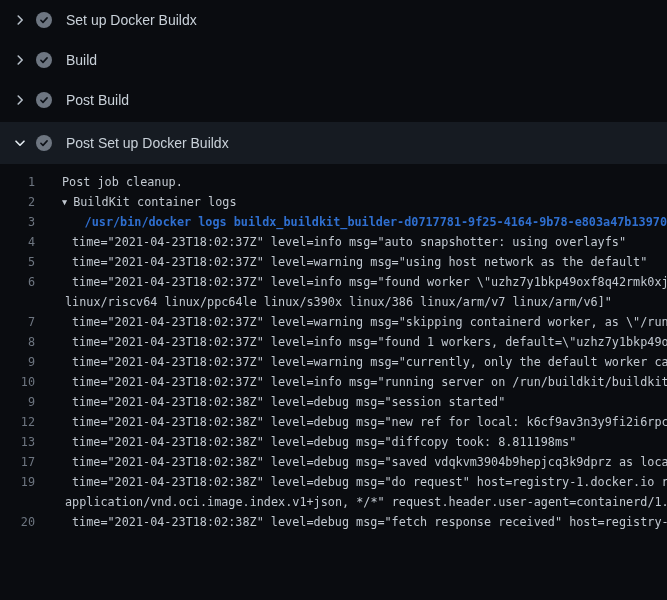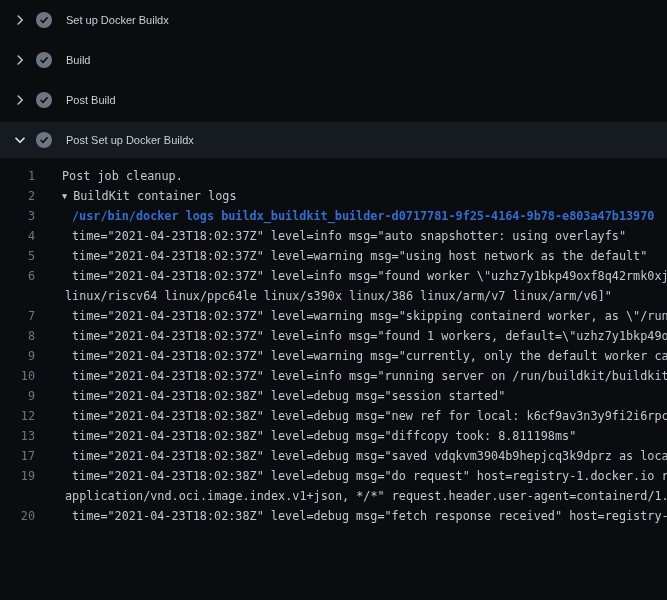--- a/index.html
+++ b/index.html
@@ -6,24 +6,24 @@
   body {
     width: 667px; height: 600px; overflow: hidden;
     background: #0a0c10;
     font-family: "Liberation Sans", sans-serif;
   }
 
   
   .step-row {
     height: 40px; display: flex; align-items: center;
     padding-left: 12px; box-sizing: border-box;
-    color: #c9d1d9; font-size: 11px; cursor: pointer;
+    color: #c9d1d9; font-size: 14px; cursor: pointer;
   }
   .step-row.expanded {
-    height: 36px; margin-top: 2px;
+    height: 42px; margin-top: 2px;
     background: #161b22;
   }
   .chev { width: 16px; height: 16px; flex: 0 0 16px; margin-right: 8px; }
   .check { width: 16px; height: 16px; flex: 0 0 16px; margin-right: 14px; }
   .step-label { white-space: nowrap; }
 
   
   .log-area {
     padding-top: 8px;
     font-family: "DejaVu Sans Mono", "Liberation Mono", monospace;
@@ -35,21 +35,21 @@
     flex: 0 0 38px; width: 38px; box-sizing: border-box;
     text-align: right; padding-right: 3px;
     color: #6e7681; cursor: pointer; user-select: none;
   }
   .txt {
     flex: 1 1 auto; overflow: hidden; white-space: pre;
   }
   .pad-0    { padding-left: 24px; }
   .pad-1    { padding-left: 34px; }
   .pad-wrap { padding-left: 27px; }
-  .kind-command { color: #2f6fd0; font-weight: 600; }
+  .kind-command { color: #2f6fd0; font-weight: 600; text-align: right; }
   .kind-group { cursor: pointer; }
   .tri {
     display: inline-block; font-size: 8.5px; color: #c2c9d1;
     margin-right: 6px; vertical-align: 1px;
   }
 </style>
 </head>
 <body>
 
 <div class="step-row">

